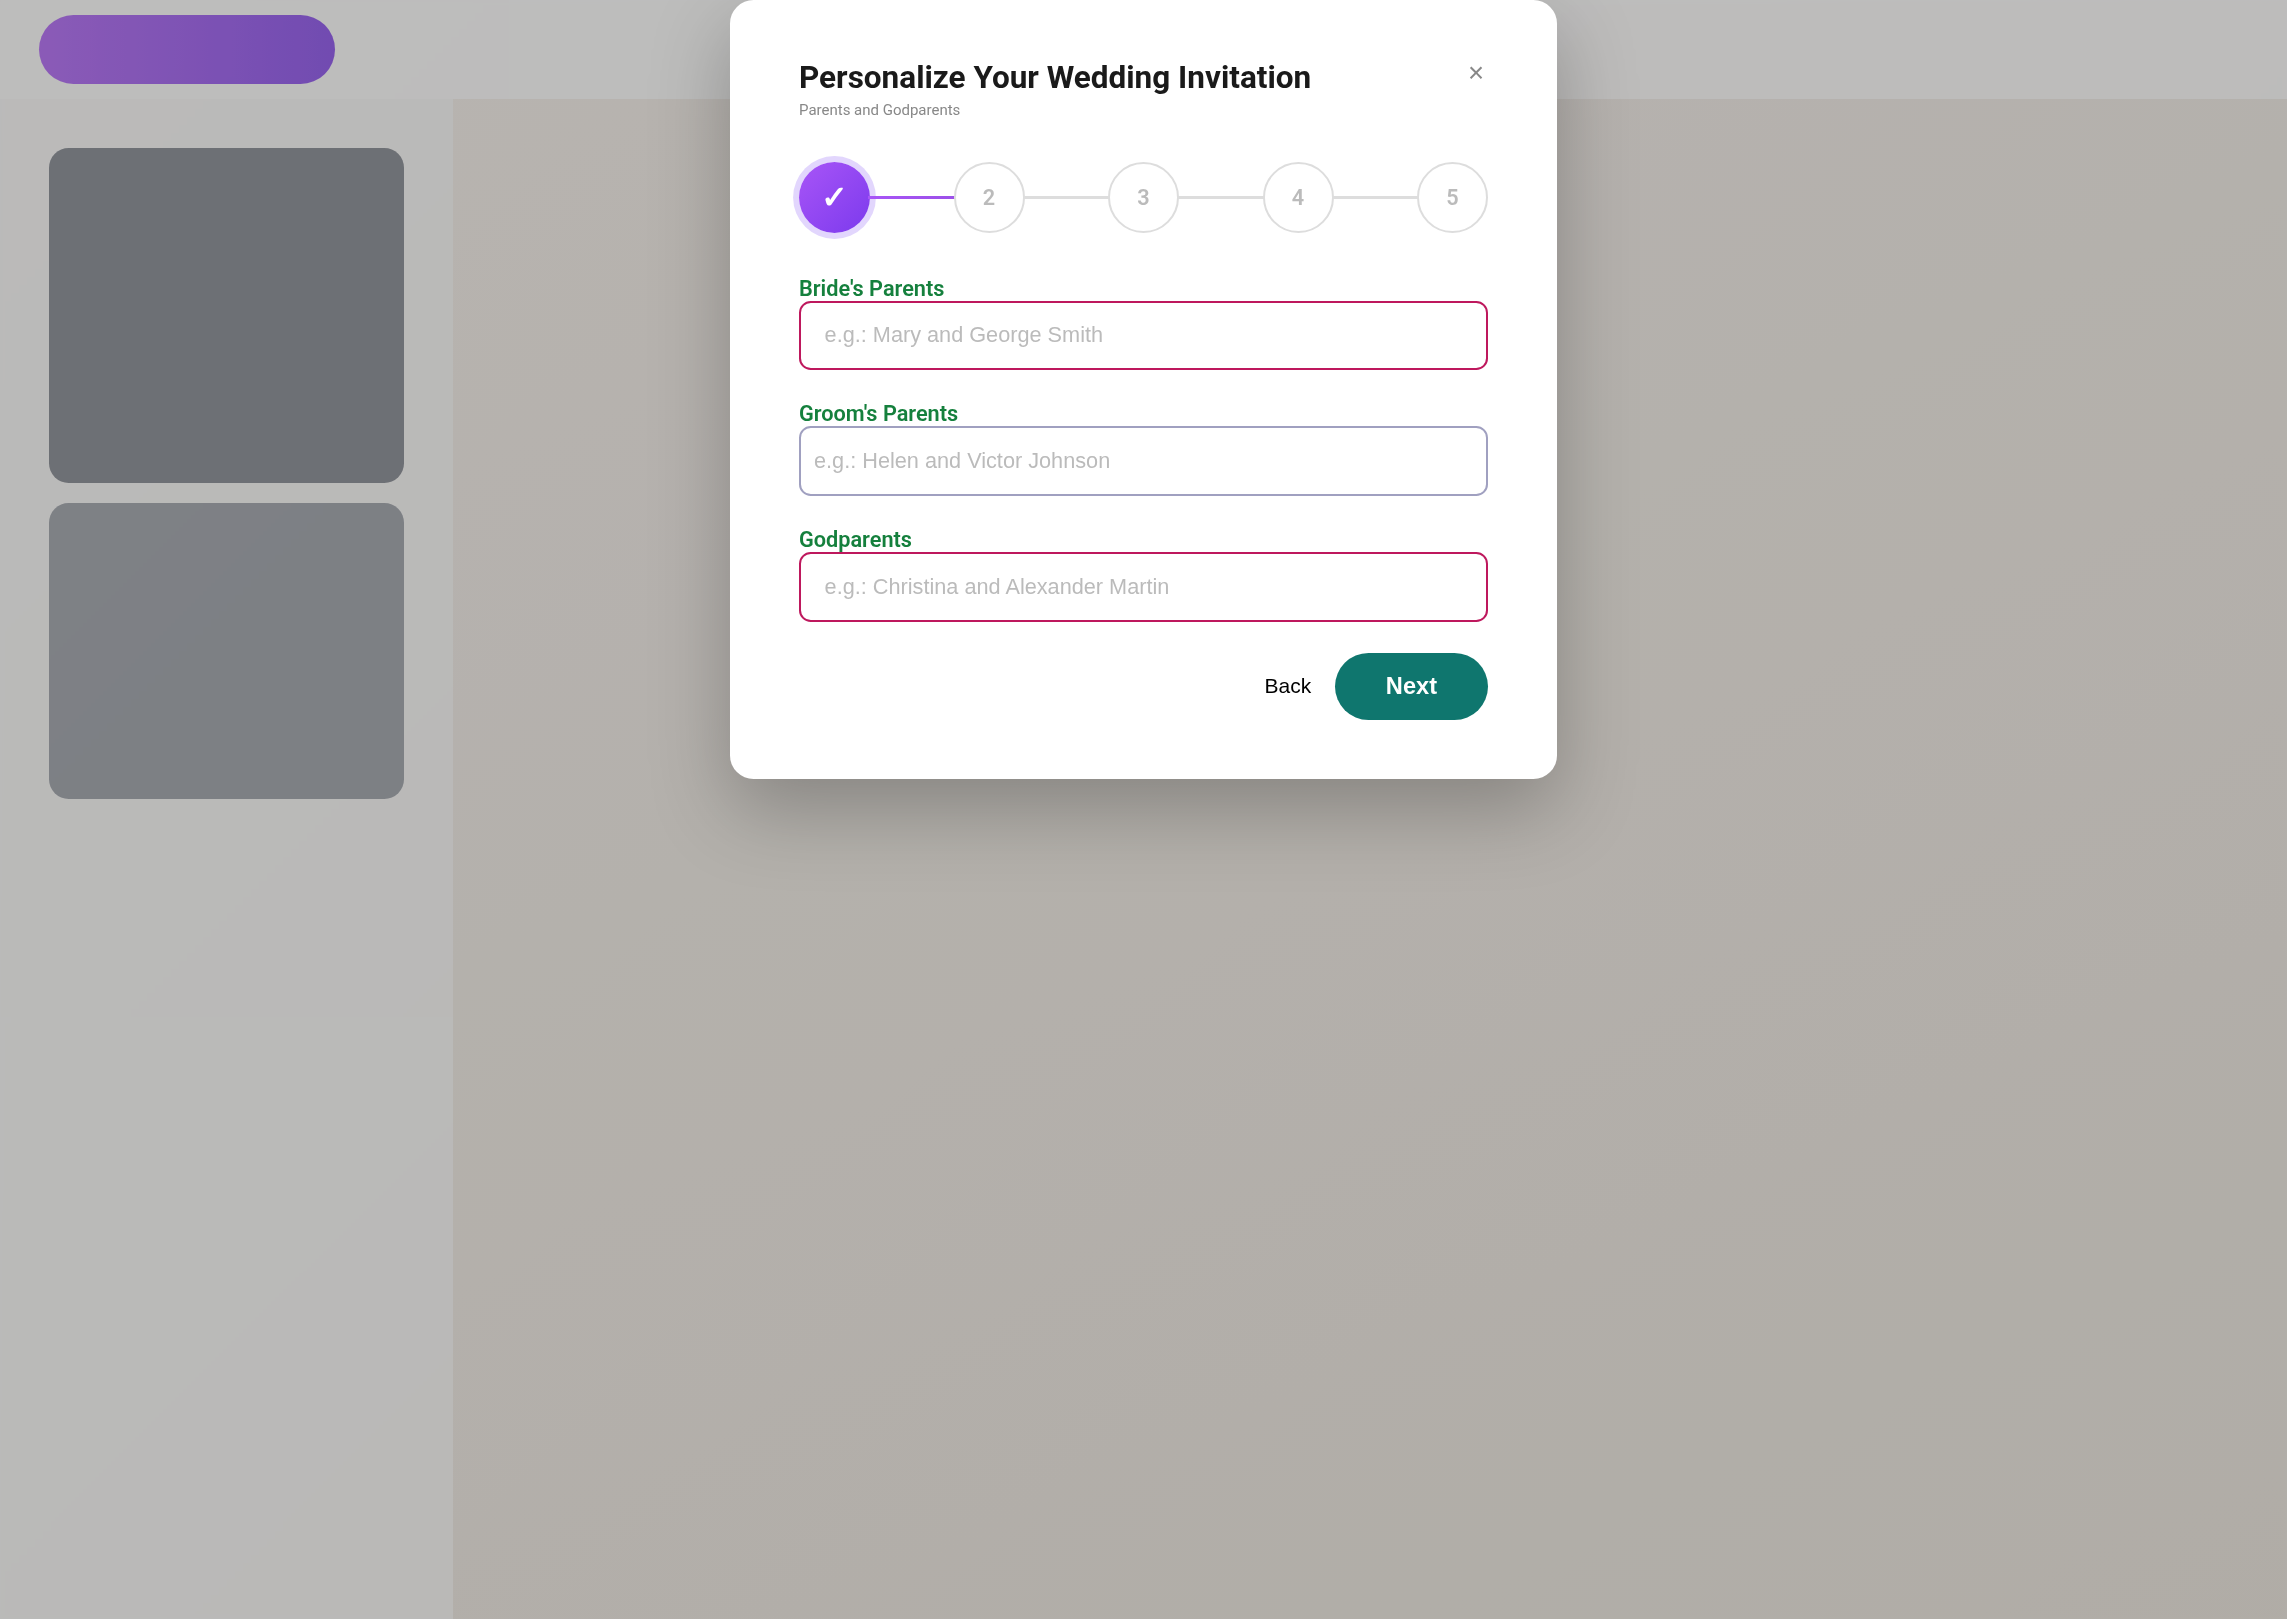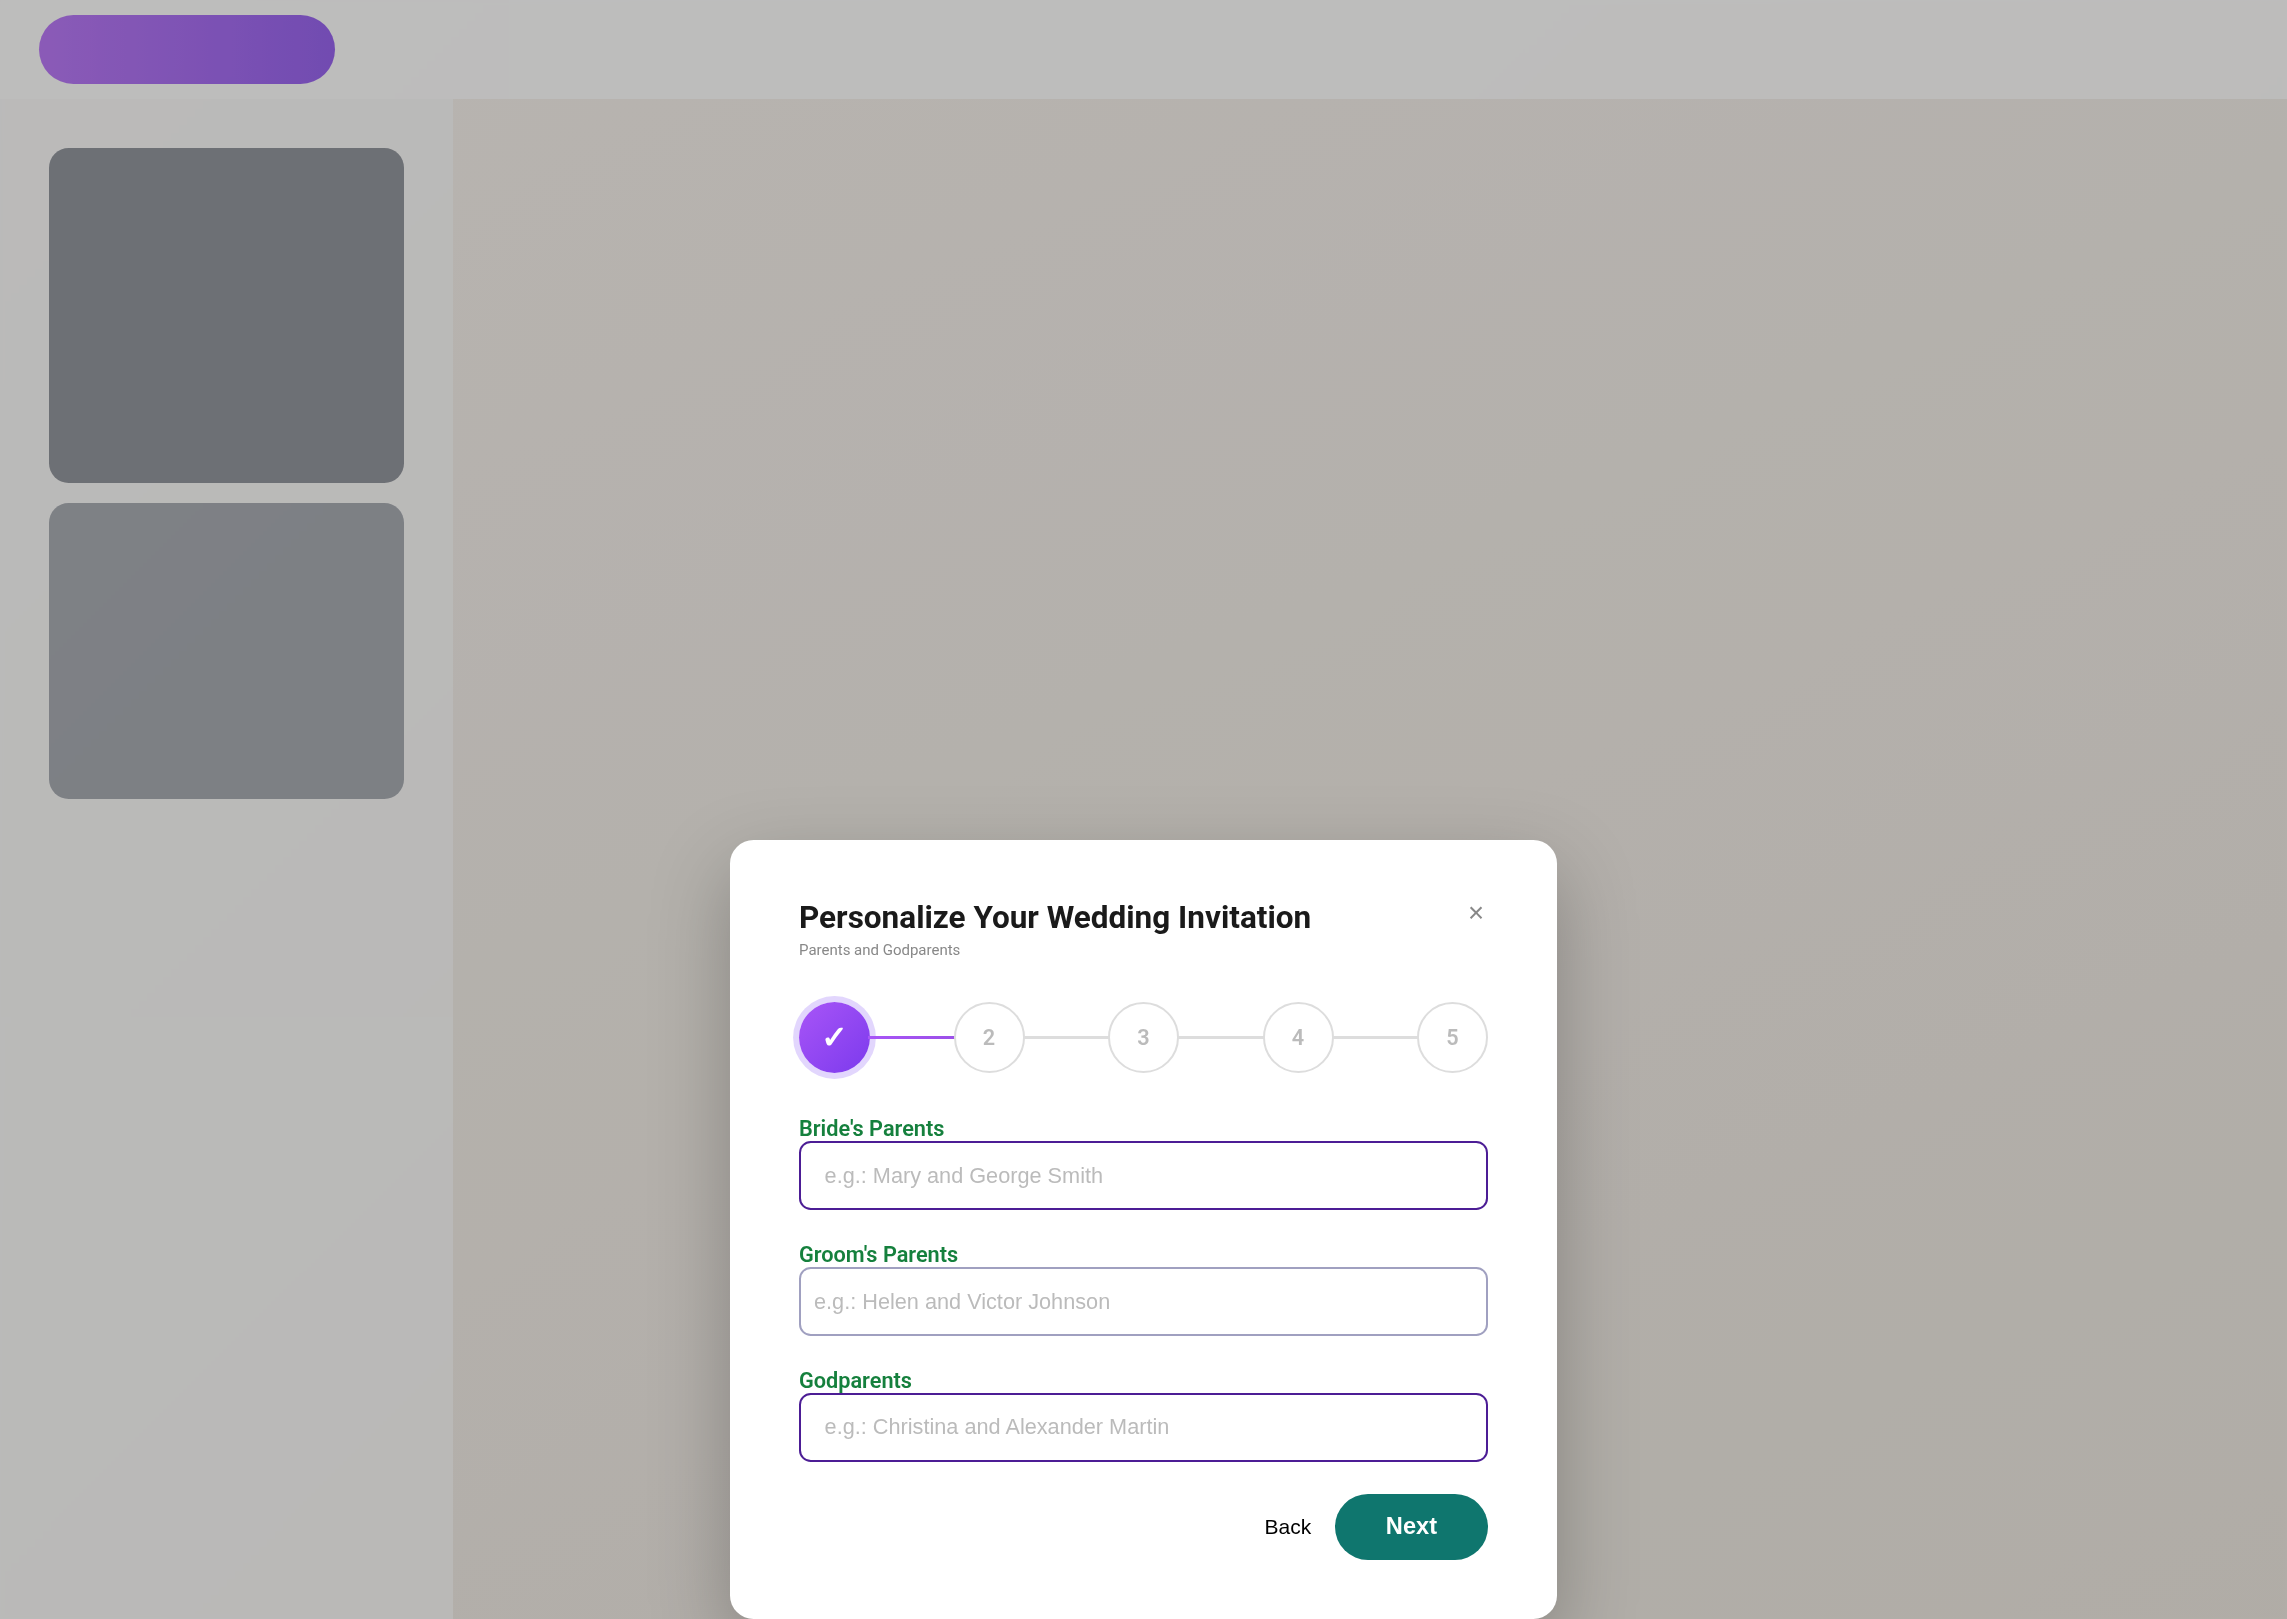--- a/index.html
+++ b/index.html
@@ -91,21 +91,21 @@
       position: absolute;
       inset: 0;
       background: rgba(0,0,0,0.25);
     }
 
     
     .modal-wrapper {
       position: absolute;
       inset: 0;
       display: flex;
-      align-items: flex-end;
+      align-items: flex-start;
       justify-content: center;
     }
 
     .modal {
       background: #fff;
       border-radius: 23.6px;
       width: 827px;
       padding: 59px 69px 59px 69px;
       box-shadow: 0 29.6px 79px rgba(0,0,0,0.25);
       position: relative;
@@ -195,21 +195,21 @@
     }
 
     .field-group {
       margin-bottom: 31.5px;
     }
 
     .field-input {
       width: 100%;
       padding: 19.7px 23.6px;
       font-size: 21.7px;
-      border: 2px solid #4c1d95;
+      border: 2px solid #be185d;
       border-radius: 11.8px;
       color: #bbb;
       background: #fff;
       outline: none;
       transition: border-color 0.2s;
     }
 
     .field-input.focused {
       border-color: #a0a0c0;
       border-width: 2px;

